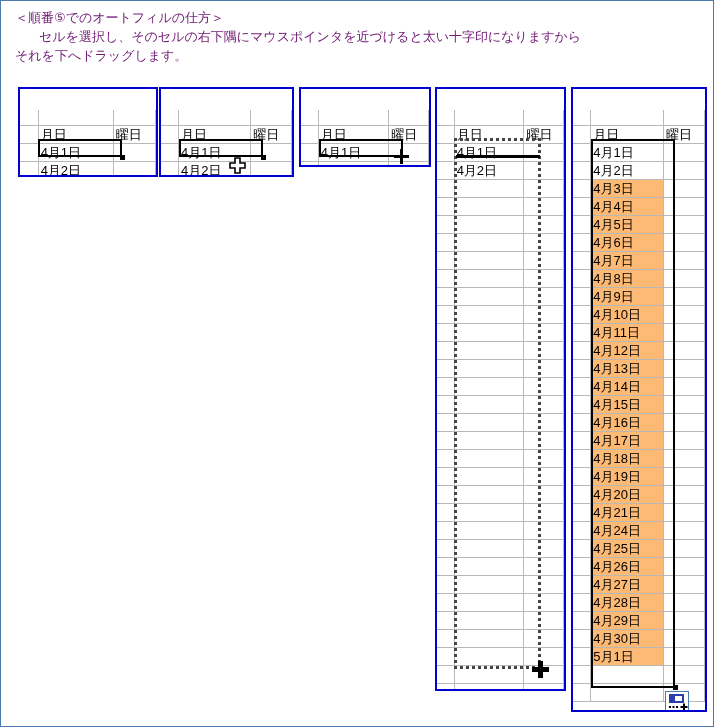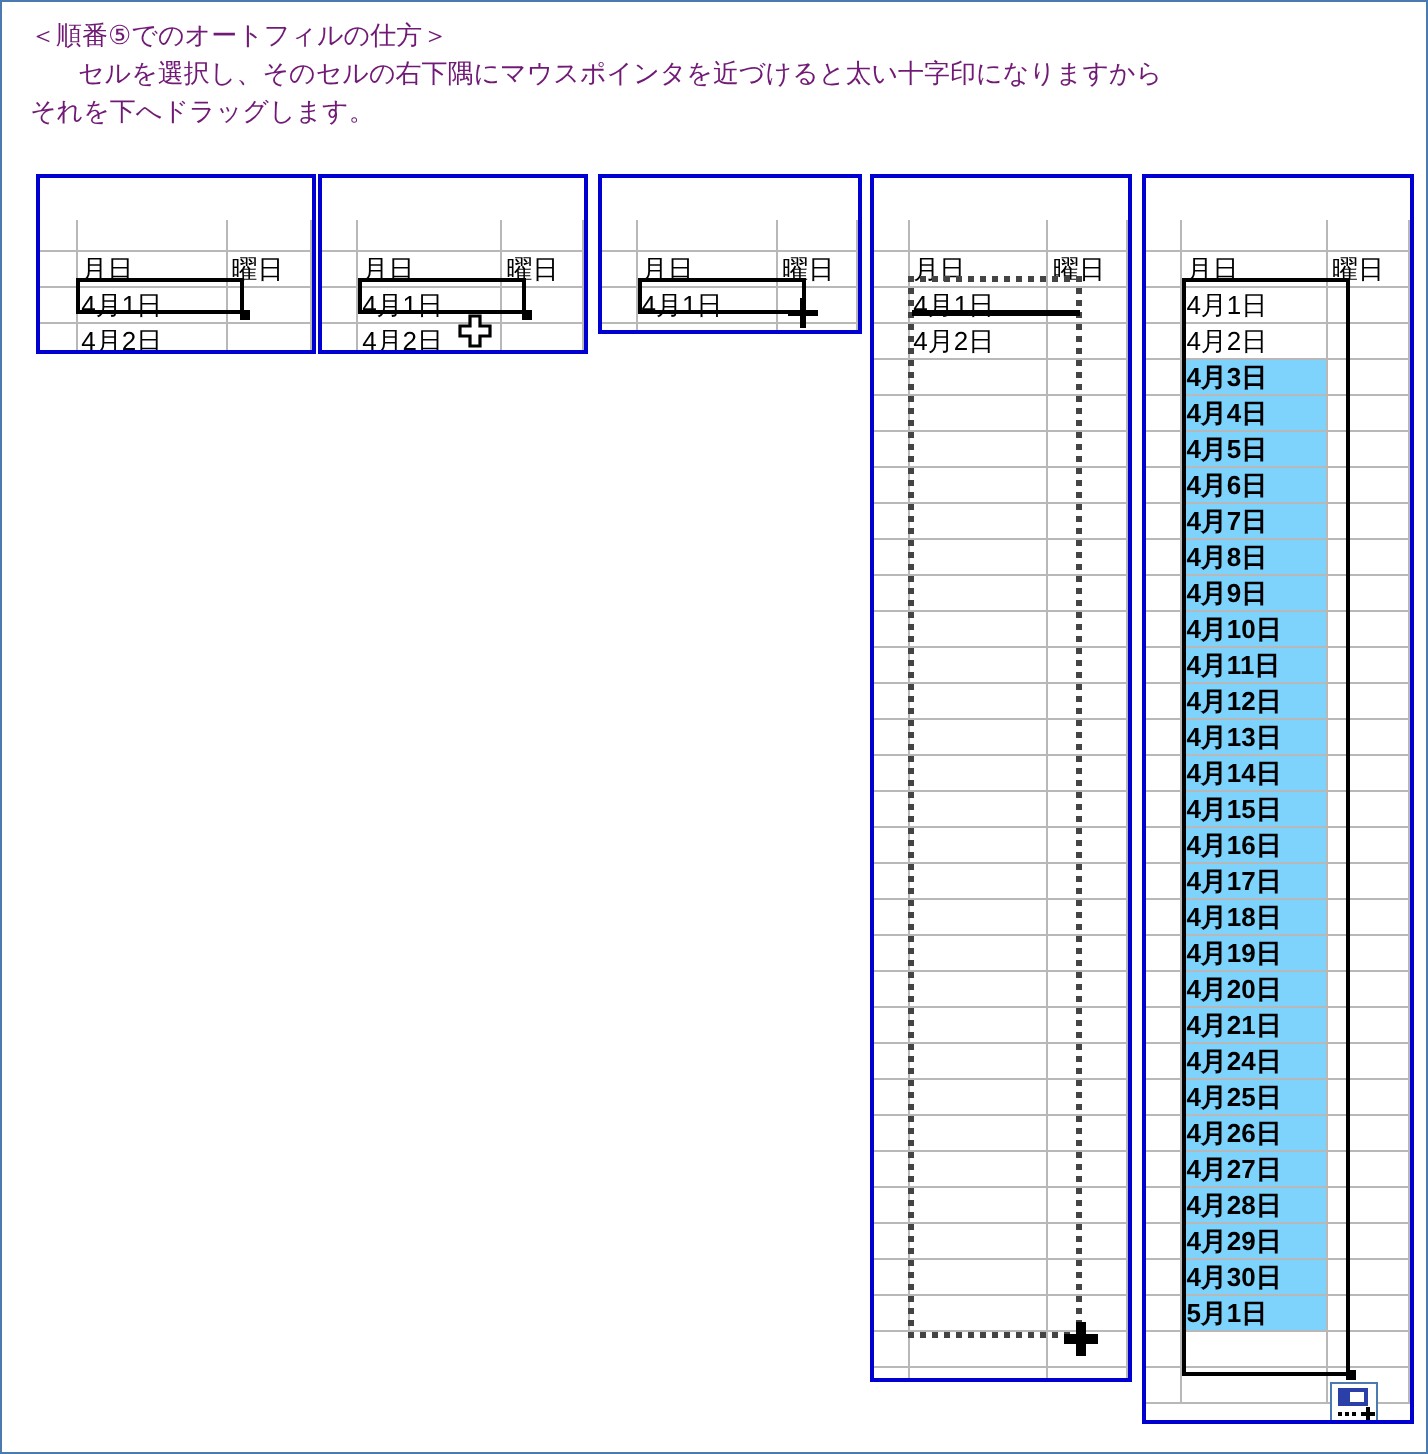--- a/index.html
+++ b/index.html
@@ -60,21 +60,21 @@
     line-height:17px;
     color:#000;
     padding:0 2px;
     white-space:nowrap;
     overflow:hidden;
   }
   .c-a{ width:20px; }
   .c-b{ width:82px; }
   .c-c{ width:46px; }
   .t-right{ }
-  .hl{ background:#7dd3fc;font-weight:bold; }
+  .hl{ background:#fdba74; }
 
   
   .activecell{
     position:absolute;
     box-sizing:border-box;
     border:2px solid #000000;
     pointer-events:none;
   }
   .fillhandle{
     position:absolute;

